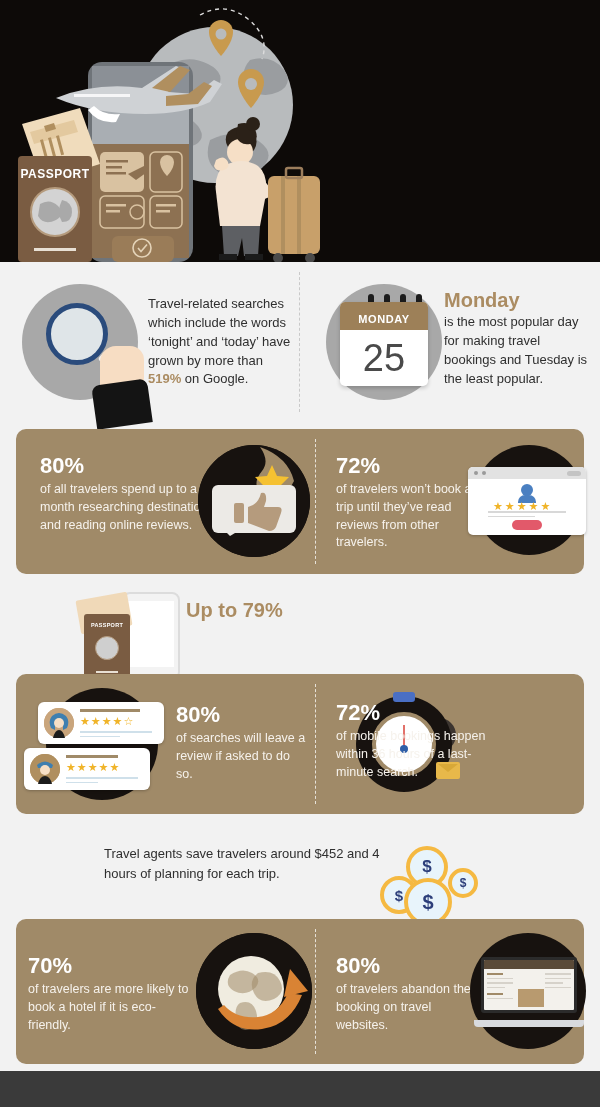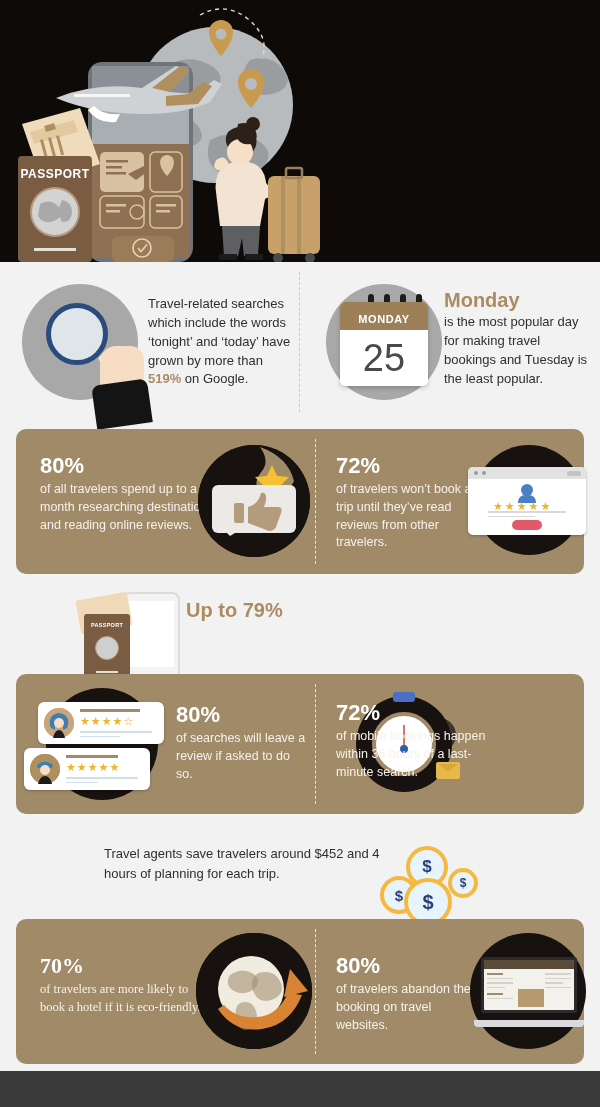--- a/index.html
+++ b/index.html
@@ -223,21 +223,21 @@
   .agents-text .body { color:#2f2f2f; font-size:13px; line-height:1.5; }
   .coin {
     position:absolute; border-radius:50%;
     background:#e8f4fb; border:4px solid #f5b942;
     color:#2c3e7a; font-weight:bold;
     display:flex; align-items:center; justify-content:center;
   }
 
   
   #panelC { top:919px; height:145px; }
-  #panelC .txtL { position:absolute; left:24px; top:36px; width:165px;font-family:Liberation Serif, serif; }
+  #panelC .txtL { position:absolute; left:12px; top:36px; width:165px; }
   #panelC .txtR { position:absolute; left:320px; top:36px; width:145px; }
   .laptop { position:absolute; left:458px; top:38px; width:110px; height:70px; }
   .lap-screen {
     position:absolute; left:7px; top:0; width:96px; height:56px;
     background:#2b2b2b; border-radius:3px; padding:3px;
   }
   .lap-page { width:100%; height:100%; background:#f3f1ec; border-radius:1px; overflow:hidden; }
   .lap-topbar { height:9px; background:#5a4a38; }
   .lap-img { position:absolute; left:34px; top:20px; width:26px; height:18px; background:#b89a6f; }
   .lap-col i { display:block; height:1.5px; background:#d6d2ca; margin-bottom:3px; }

